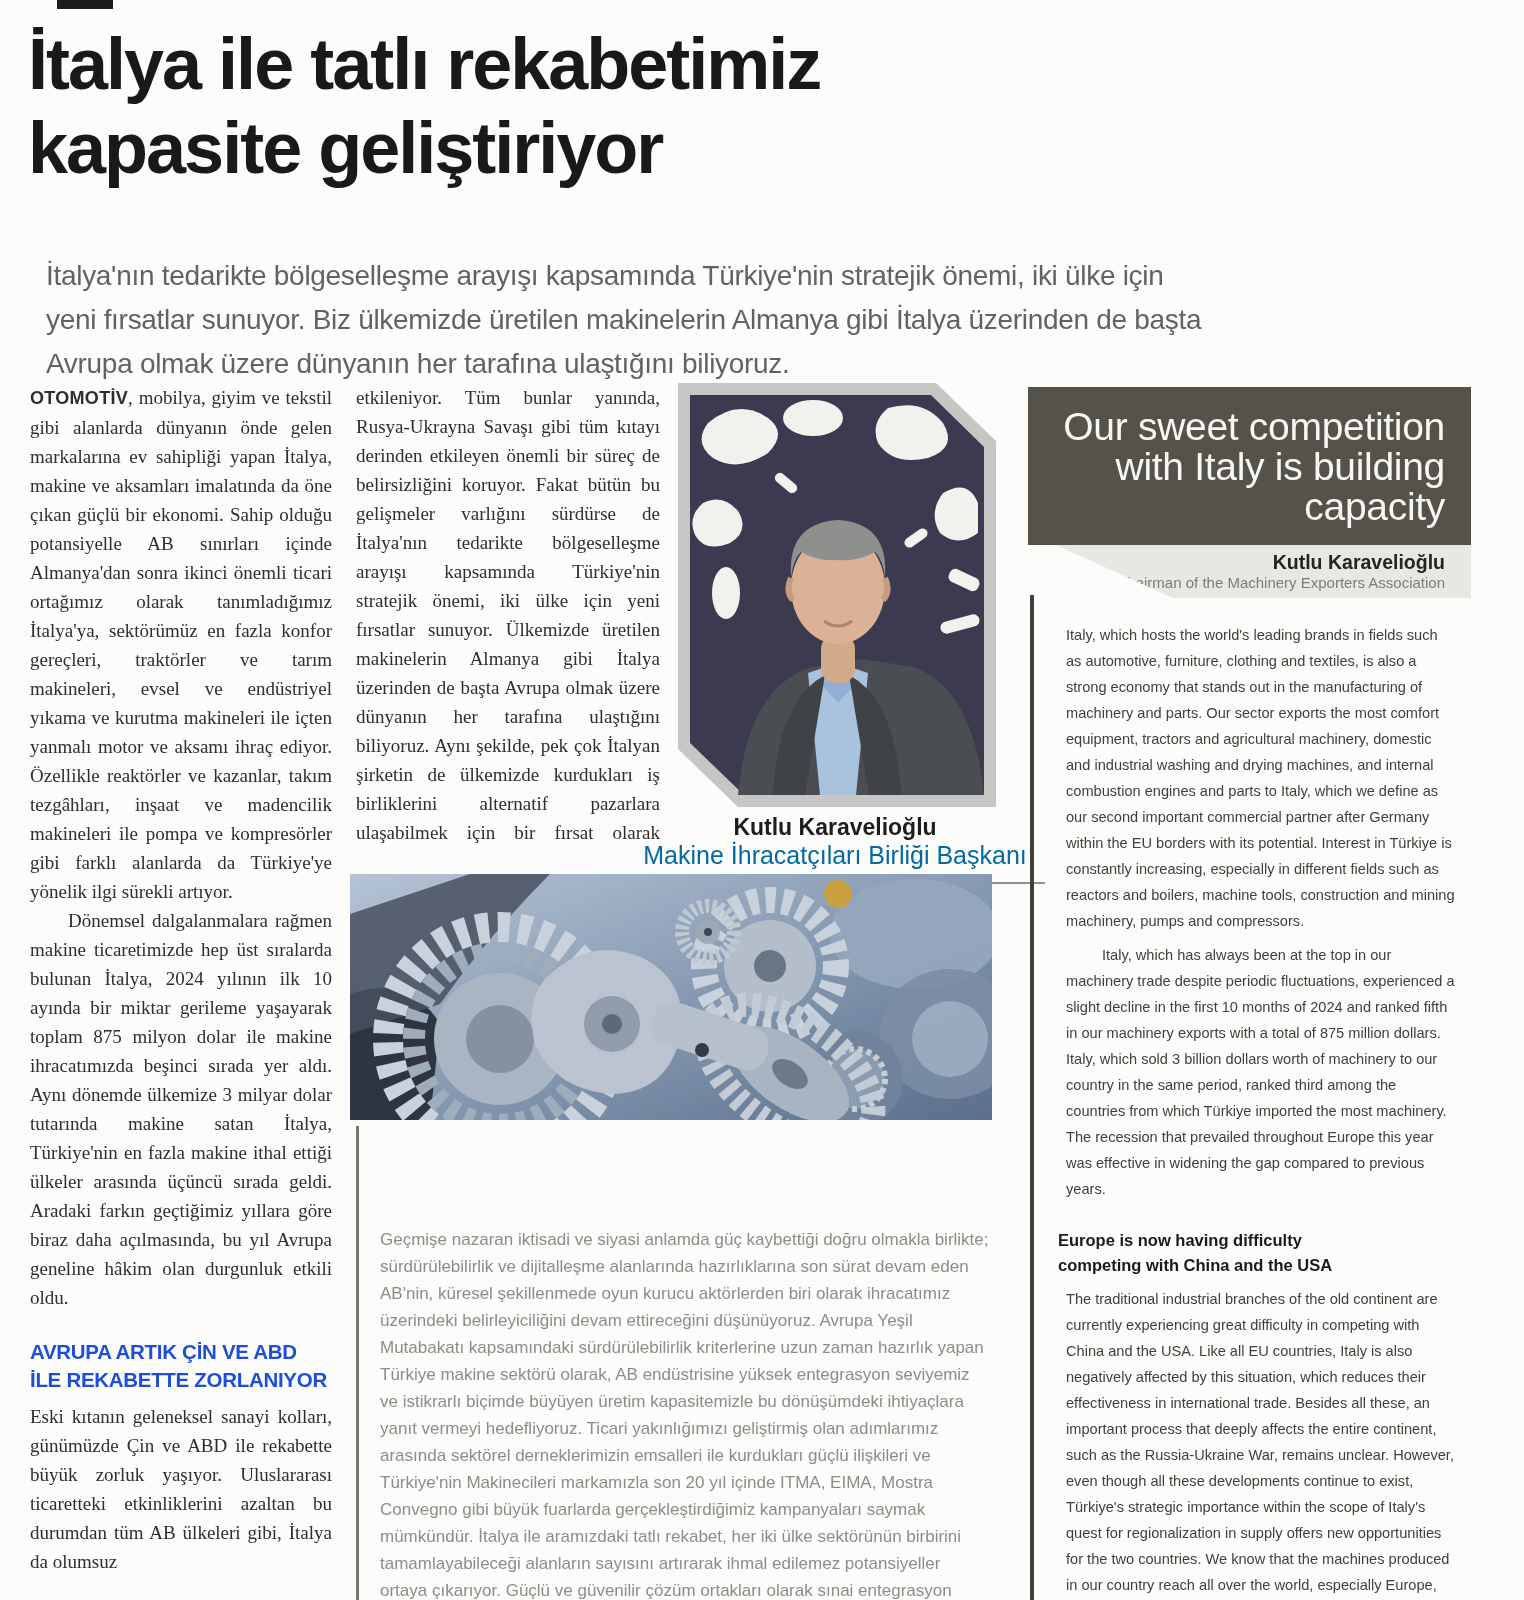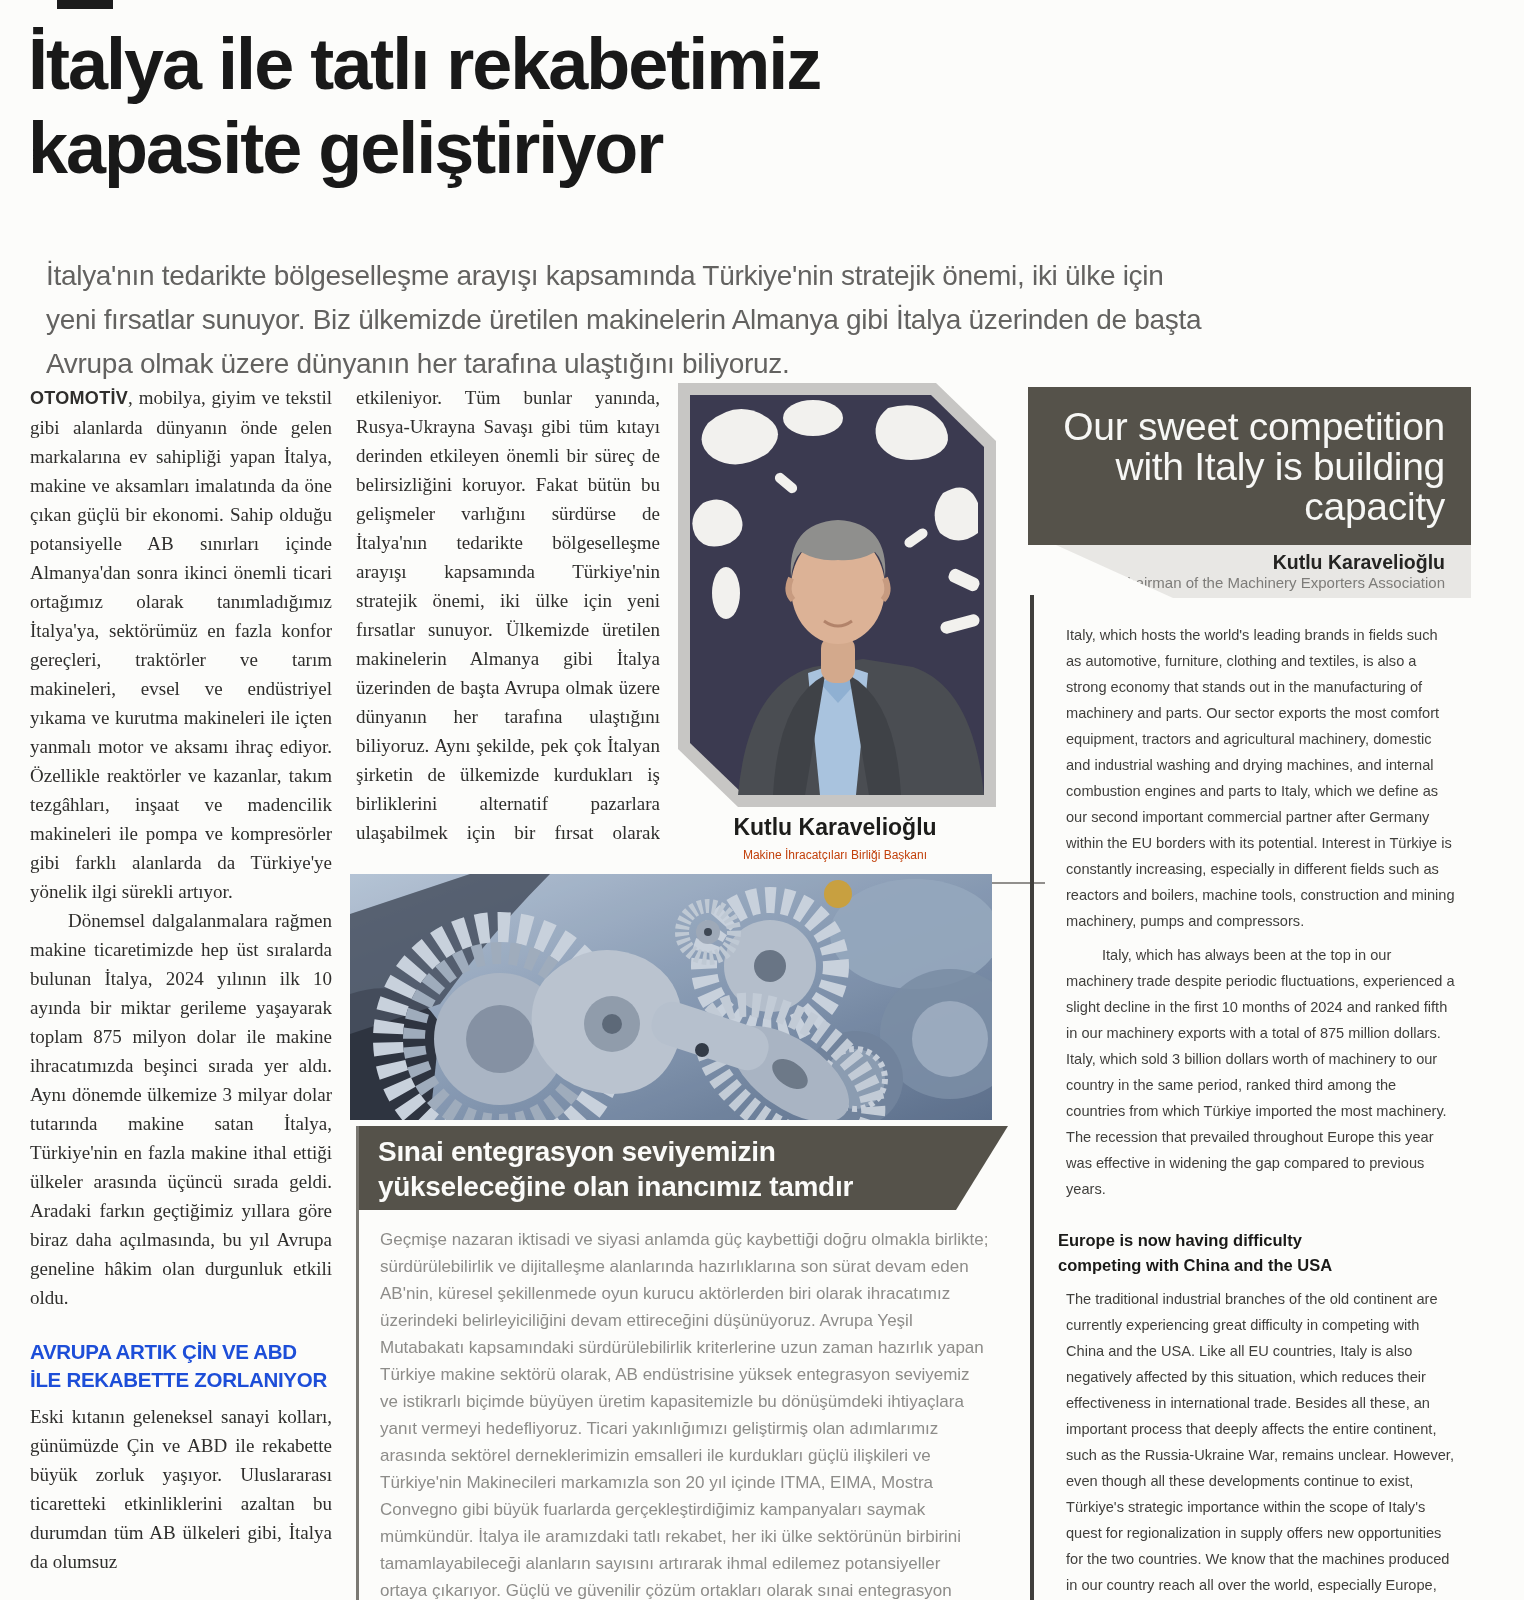--- a/index.html
+++ b/index.html
@@ -20,21 +20,21 @@
   .indent{text-indent:38px;}
   .col1{position:absolute;left:30px;top:383px;width:302px;height:1217px;overflow:hidden;}
   .col2{position:absolute;left:356px;top:383px;width:304px;height:460px;overflow:hidden;}
   .lead{font-family:"Liberation Sans",sans-serif;font-weight:bold;font-size:18px;letter-spacing:0.3px;}
   .col-subhead{font-family:"Liberation Sans",sans-serif;font-weight:bold;font-size:20.5px;
     line-height:28px;color:#1d4ed8;margin:26px 0 8px 0;letter-spacing:-0.3px;}
 
   .portrait{position:absolute;left:678px;top:383px;width:318px;height:424px;margin:0;}
   .caption{position:absolute;left:620px;top:812px;width:430px;text-align:center;}
   .cap-name{font-weight:bold;font-size:23px;color:#1d1d1b;line-height:30px;}
-  .cap-role{font-size:12px;color:#c2410c;line-height:26px;}
+  .cap-role{font-size:25px;color:#0369a1;line-height:26px;}
   .cap-rule{position:absolute;left:625px;top:882px;width:420px;height:2px;background:#918f8c;}
 
   .gears{position:absolute;left:350px;top:874px;width:642px;height:246px;margin:0;}
 
   .banner{position:absolute;left:356px;top:1126px;width:652px;height:84px;background:#55524a;
     clip-path:polygon(0 0,100% 0,calc(100% - 52px) 100%,0 100%);}
   .banner h2{margin:0;padding:8px 0 0 22px;font-size:28px;line-height:35px;font-weight:bold;
     color:#fbfbf9;letter-spacing:-0.3px;white-space:pre-line;}
   .quote-border{position:absolute;left:356px;top:1126px;width:3px;height:474px;background:#7a7872;}
   .quote-body{position:absolute;left:380px;top:1226px;width:612px;margin:0;
@@ -160,24 +160,20 @@
       </g>
 
       <rect x="300" y="140" width="120" height="44" rx="20" transform="rotate(18 360 162)" fill="#c4cbd4"></rect>
       <circle cx="352" cy="176" r="7" fill="#2f343c"></circle>
       <circle cx="488" cy="20" r="14" fill="#d9a734"></circle>
       <rect width="642" height="246" fill="#4d6globe" opacity="0"></rect>
       <rect width="642" height="246" fill="#54709a" opacity="0.12"></rect>
     </svg>
   </figure>
 
-  <div class="banner" data-name="quote-banner">
-    <h2 data-name="quote-banner-heading">Sınai entegrasyon seviyemizin
-yükseleceğine olan inancımız tamdır</h2>
-  </div>
   <div class="quote-border" data-name="quote-box-border"></div>
   <p class="quote-body" data-name="quote-body">Geçmişe nazaran iktisadi ve siyasi anlamda güç kaybettiği doğru olmakla birlikte; sürdürülebilirlik ve dijitalleşme alanlarında hazırlıklarına son sürat devam eden AB'nin, küresel şekillenmede oyun kurucu aktörlerden biri olarak ihracatımız üzerindeki belirleyiciliğini devam ettireceğini düşünüyoruz. Avrupa Yeşil Mutabakatı kapsamındaki sürdürülebilirlik kriterlerine uzun zaman hazırlık yapan Türkiye makine sektörü olarak, AB endüstrisine yüksek entegrasyon seviyemiz ve istikrarlı biçimde büyüyen üretim kapasitemizle bu dönüşümdeki ihtiyaçlara yanıt vermeyi hedefliyoruz. Ticari yakınlığımızı geliştirmiş olan adımlarımız arasında sektörel derneklerimizin emsalleri ile kurdukları güçlü ilişkileri ve Türkiye'nin Makinecileri markamızla son 20 yıl içinde ITMA, EIMA, Mostra Convegno gibi büyük fuarlarda gerçekleştirdiğimiz kampanyaları saymak mümkündür. İtalya ile aramızdaki tatlı rekabet, her iki ülke sektörünün birbirini tamamlayabileceği alanların sayısını artırarak ihmal edilemez potansiyeller ortaya çıkarıyor. Güçlü ve güvenilir çözüm ortakları olarak sınai entegrasyon seviyemizin yükseleceğine olan inancımız tamdır.</p>
 
   <aside class="sidebar" data-name="sidebar">
     <div class="sb-header" data-name="sidebar-header">
       <h2 data-name="sidebar-title">Our sweet competition
 with Italy is building
 capacity</h2>
     </div>
     <div class="sb-byline" data-name="sidebar-byline">

